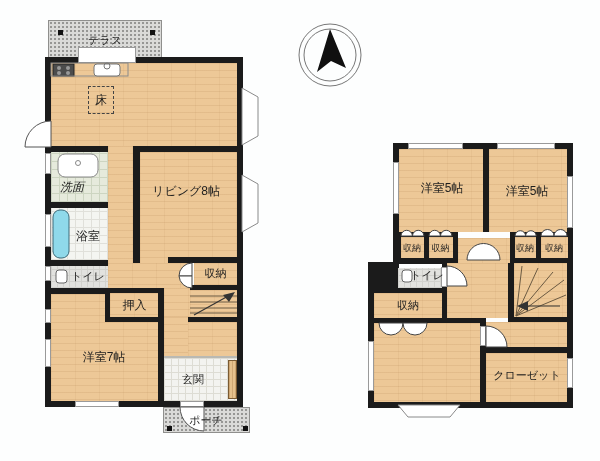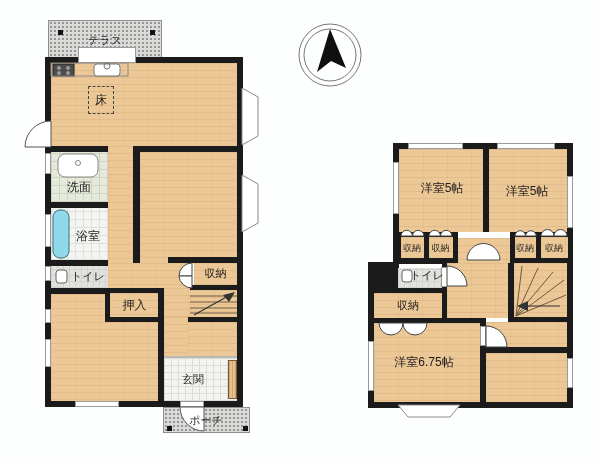--- a/index.html
+++ b/index.html
@@ -222,31 +222,33 @@
     </g>
 
     <rect x="53" y="210" width="16" height="48" rx="7" fill="#8fd9ea" stroke="#3c6a78"></rect>
 
     <rect x="56" y="270" width="11" height="13" rx="3" fill="#ffffff" stroke="#666"></rect>
     <rect x="402" y="270" width="10" height="12" rx="3" fill="#ffffff" stroke="#666"></rect>
   </svg>
 
   <div class="lbl f13" style="left:70px;top:32px;width:70px;height:16px;">テラス</div>
   <div class="lbl f12" style="left:88px;top:92px;width:26px;height:16px;">床</div>
-  <div class="lbl f12" style="left:53px;top:180px;width:52px;height:14px;">洗面</div>
+  <div class="lbl f12" style="left:46px;top:180px;width:52px;height:14px;font-style:italic;">洗面</div>
+  <div class="lbl f12" style="left:134px;top:183px;width:104px;height:15px;">リビング8帖</div>
   <div class="lbl f12" style="left:68px;top:229px;width:40px;height:14px;">浴室</div>
   <div class="lbl f11" style="left:66px;top:270px;width:44px;height:13px;">トイレ</div>
   <div class="lbl f11" style="left:194px;top:267px;width:43px;height:13px;">収納</div>
   <div class="lbl f12" style="left:109px;top:297px;width:51px;height:15px;">押入</div>
+  <div class="lbl f12" style="left:58px;top:349px;width:92px;height:16px;">洋室7帖</div>
   <div class="lbl f13" style="left:166px;top:371px;width:54px;height:16px;">玄関</div>
   <div class="lbl f13" style="left:178px;top:412px;width:56px;height:16px;">ポーチ</div>
 
   <div class="lbl f12" style="left:403px;top:180px;width:78px;height:15px;">洋室5帖</div>
   <div class="lbl f12" style="left:487px;top:183px;width:80px;height:15px;">洋室5帖</div>
   <div class="lbl f9" style="left:400px;top:243px;width:24px;height:11px;">収納</div>
   <div class="lbl f9" style="left:428px;top:243px;width:25px;height:11px;">収納</div>
   <div class="lbl f9" style="left:514px;top:243px;width:22px;height:11px;">収納</div>
   <div class="lbl f9" style="left:540px;top:243px;width:28px;height:11px;">収納</div>
   <div class="lbl f11" style="left:410px;top:269px;width:34px;height:13px;">トイレ</div>
   <div class="lbl f11" style="left:386px;top:299px;width:44px;height:13px;">収納</div>
-  <div class="lbl f12" style="left:376px;top:354px;width:96px;height:15px;">洋室6.75帖</div>
+  <div class="lbl f11" style="left:487px;top:368px;width:80px;height:14px;">クローゼット</div>
 
 </div>
 
 </body></html>

